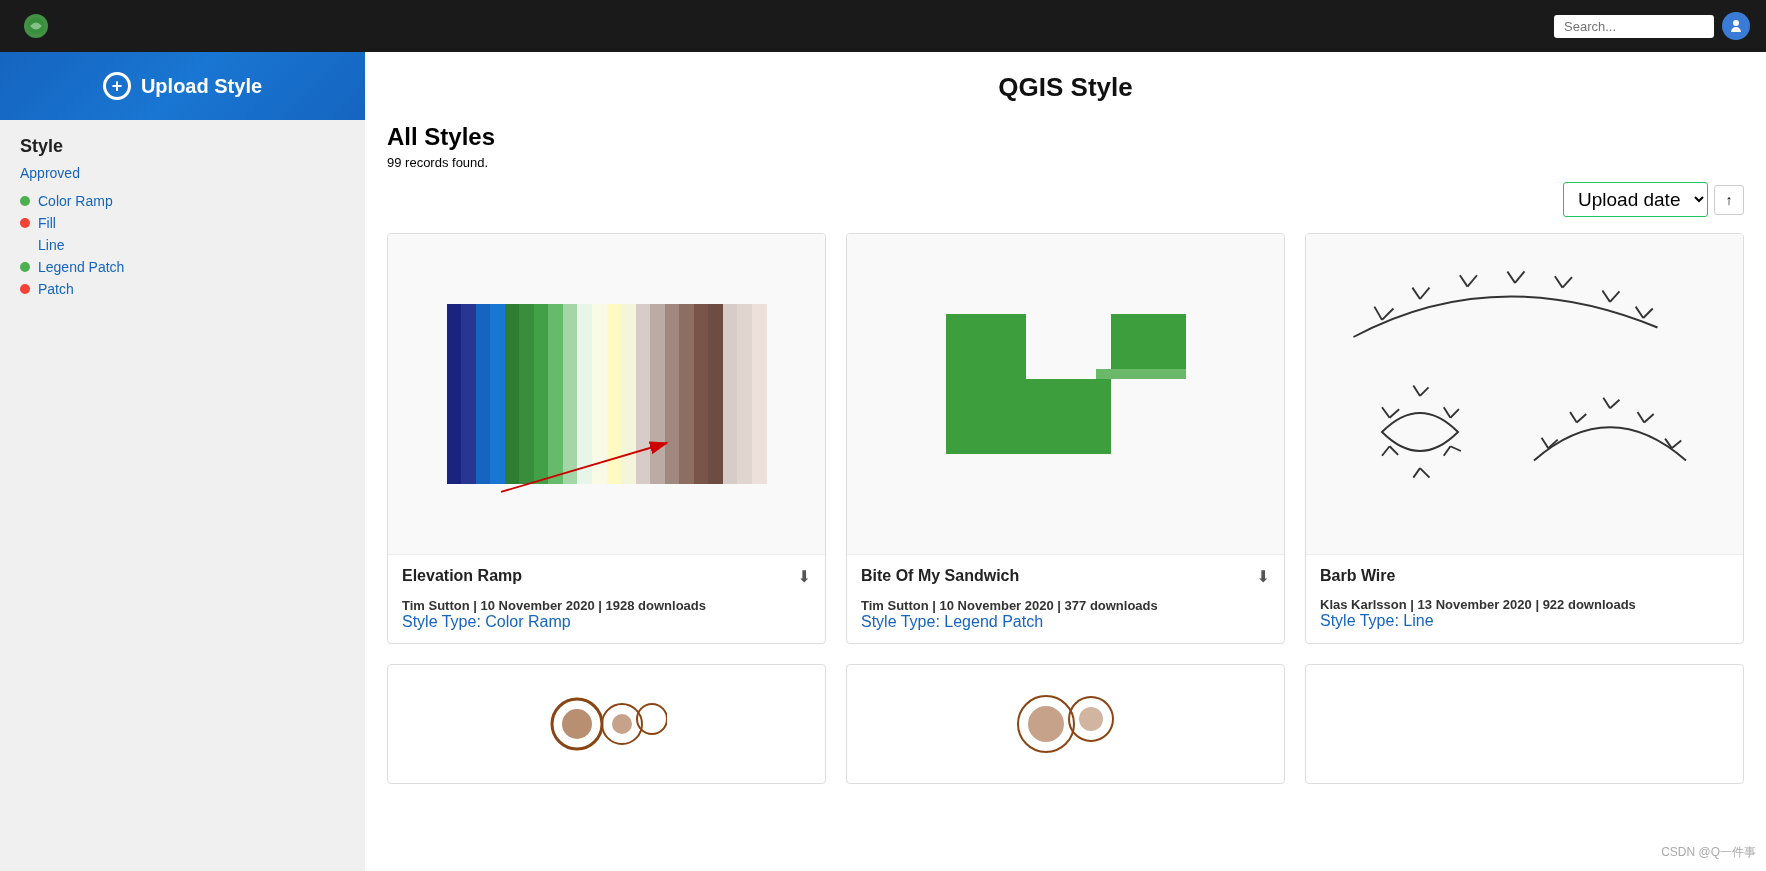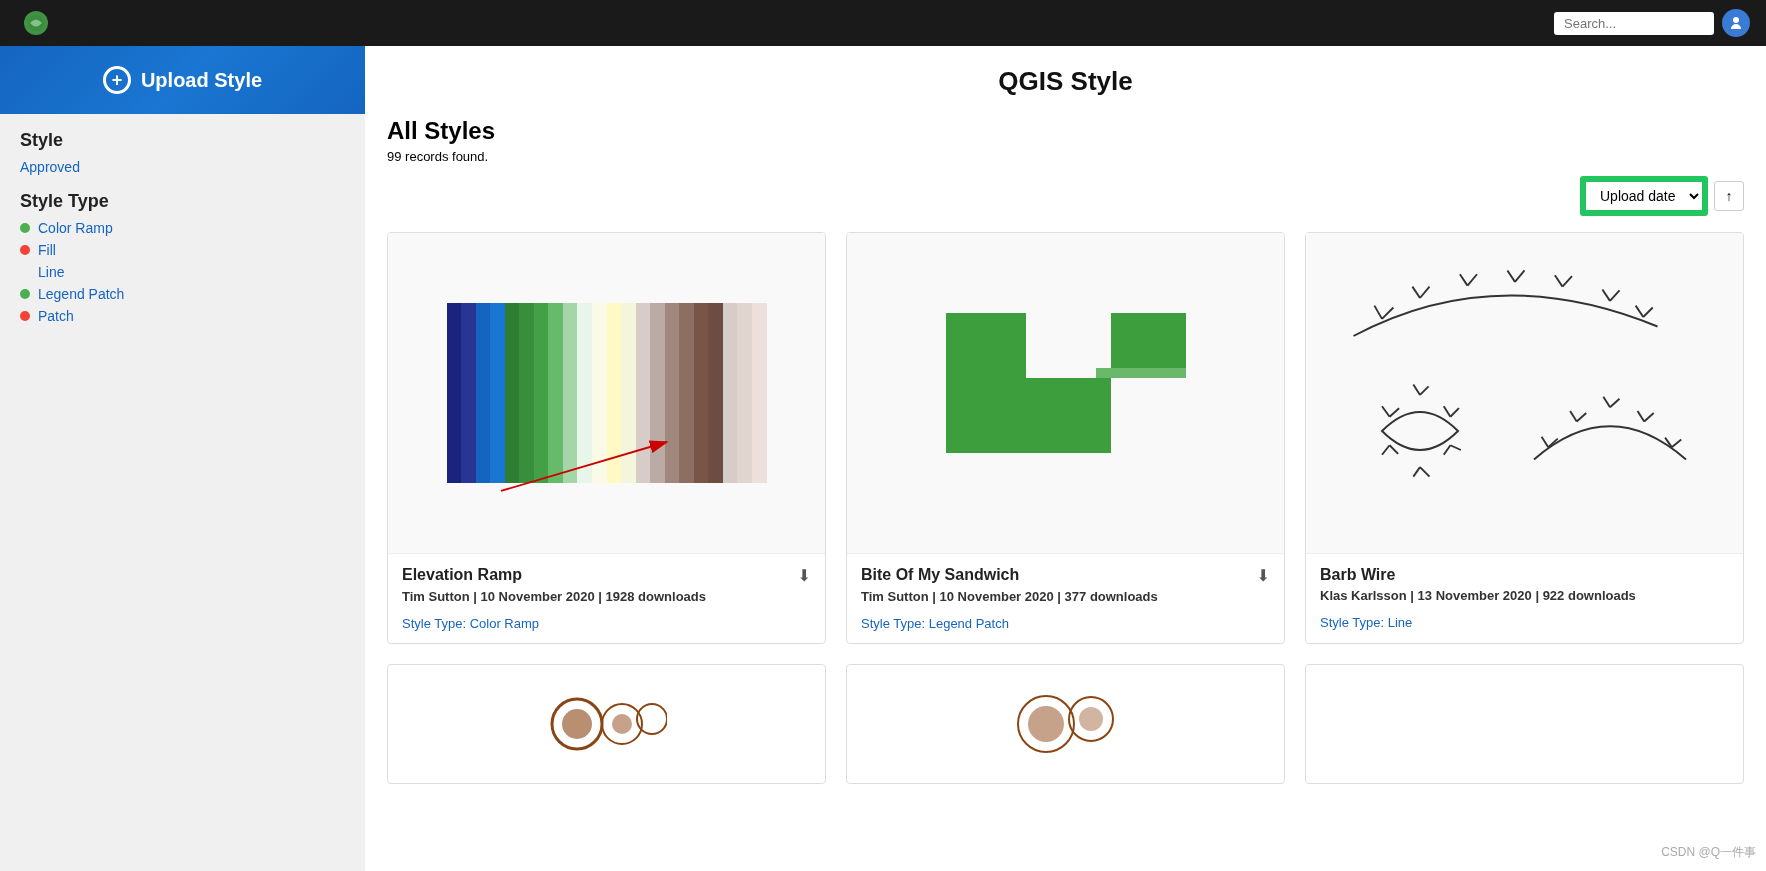--- a/index.html
+++ b/index.html
@@ -1,21 +1,21 @@
 <!DOCTYPE html>
 <html><head>
   <meta charset="utf-8">
   <style>
     * { box-sizing: border-box; margin: 0; padding: 0; }
     body { font-family: Arial, sans-serif; background: #f5f5f5; display: flex; flex-direction: column; height: 871px; overflow: hidden; }
 
     
     .topbar {
       background: #1a1a1a;
-      height: 46px;
+      height: 52px;
       display: flex;
       align-items: center;
       padding: 0 16px;
       justify-content: space-between;
       flex-shrink: 0;
     }
     .topbar-logo {
       display: flex;
       align-items: center;
     }
@@ -157,24 +157,24 @@
 
     .toolbar-row {
       display: flex;
       justify-content: flex-end;
       align-items: center;
       margin-bottom: 16px;
       gap: 6px;
     }
 
     .sort-select {
-      border: 6px solid #22c55e;
+      border: 1px solid #22c55e;
       border-radius: 3px;
       padding: 5px 10px;
-      font-size: 14px;
+      font-size: 19px;
       cursor: pointer;
       background: white;
     }
 
     .sort-btn {
       border: 1px solid #ccc;
       background: white;
       width: 30px;
       height: 30px;
       display: flex;
@@ -232,27 +232,27 @@
     .card-download-icon {
       color: #555;
       font-size: 16px;
       cursor: pointer;
     }
 
     .card-meta {
       font-size: 13px;
       color: #333;
       font-weight: bold;
-      margin-top: 4px;
+      margin-top: 12px;
     }
 
     .card-type {
-      font-size: 13px;
+      font-size: 16px;
       color: #1565c0;
-      margin-top: 12px;
+      margin-top: 0;
     }
 
     
     .color-ramp {
       display: flex;
       height: 180px;
       width: 320px;
     }
     .color-ramp-strip {
       flex: 1;
@@ -306,23 +306,20 @@
   <div class="sidebar">
     <button class="upload-btn">
       <div class="upload-btn-icon">+</div>
       <span>Upload Style</span>
     </button>
 
     <div class="sidebar-content">
       <div class="sidebar-section-title">Style</div>
       <a class="sidebar-link">Approved</a>
 
-      <div class="sidebar-section-divider">
-        <div class="sidebar-section-title">Style Type</div>
-      </div>
 
       <div class="style-type-item">
         <div class="style-dot style-dot-green"></div>
         <a class="sidebar-link" style="margin:0">Color Ramp</a>
       </div>
       <div class="style-type-item">
         <div class="style-dot style-dot-red"></div>
         <a class="sidebar-link" style="margin:0">Fill</a>
       </div>
       <div class="style-type-item">

